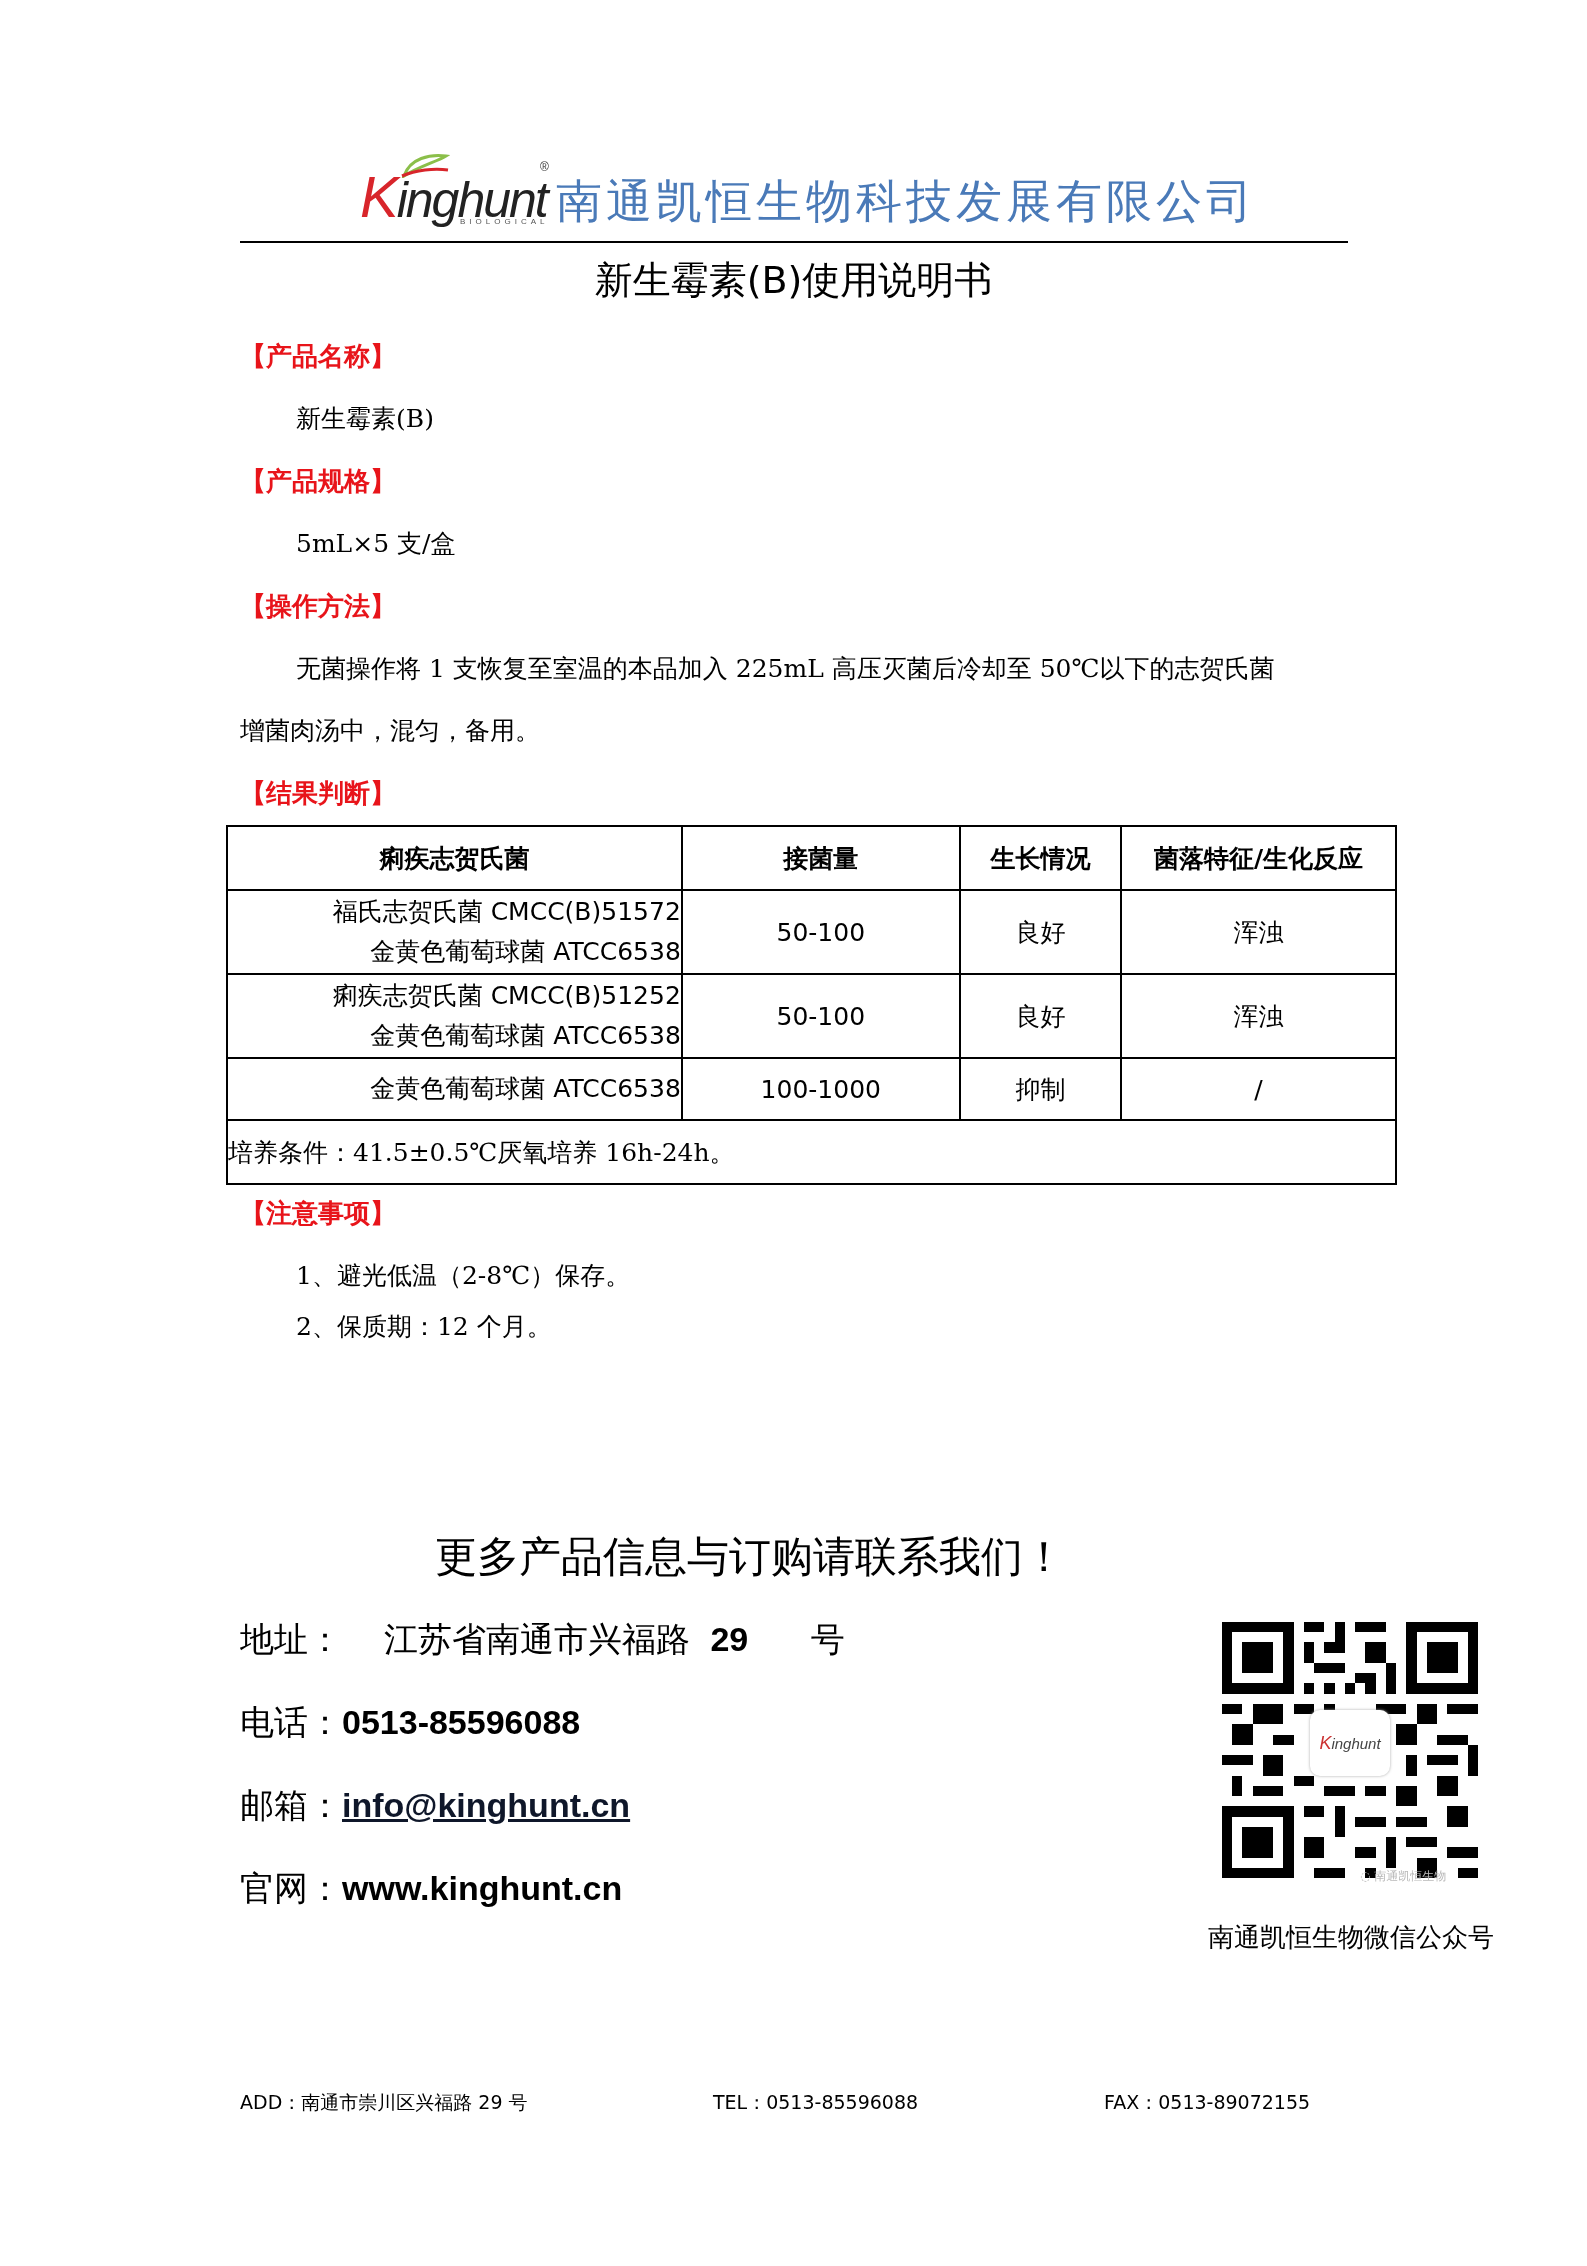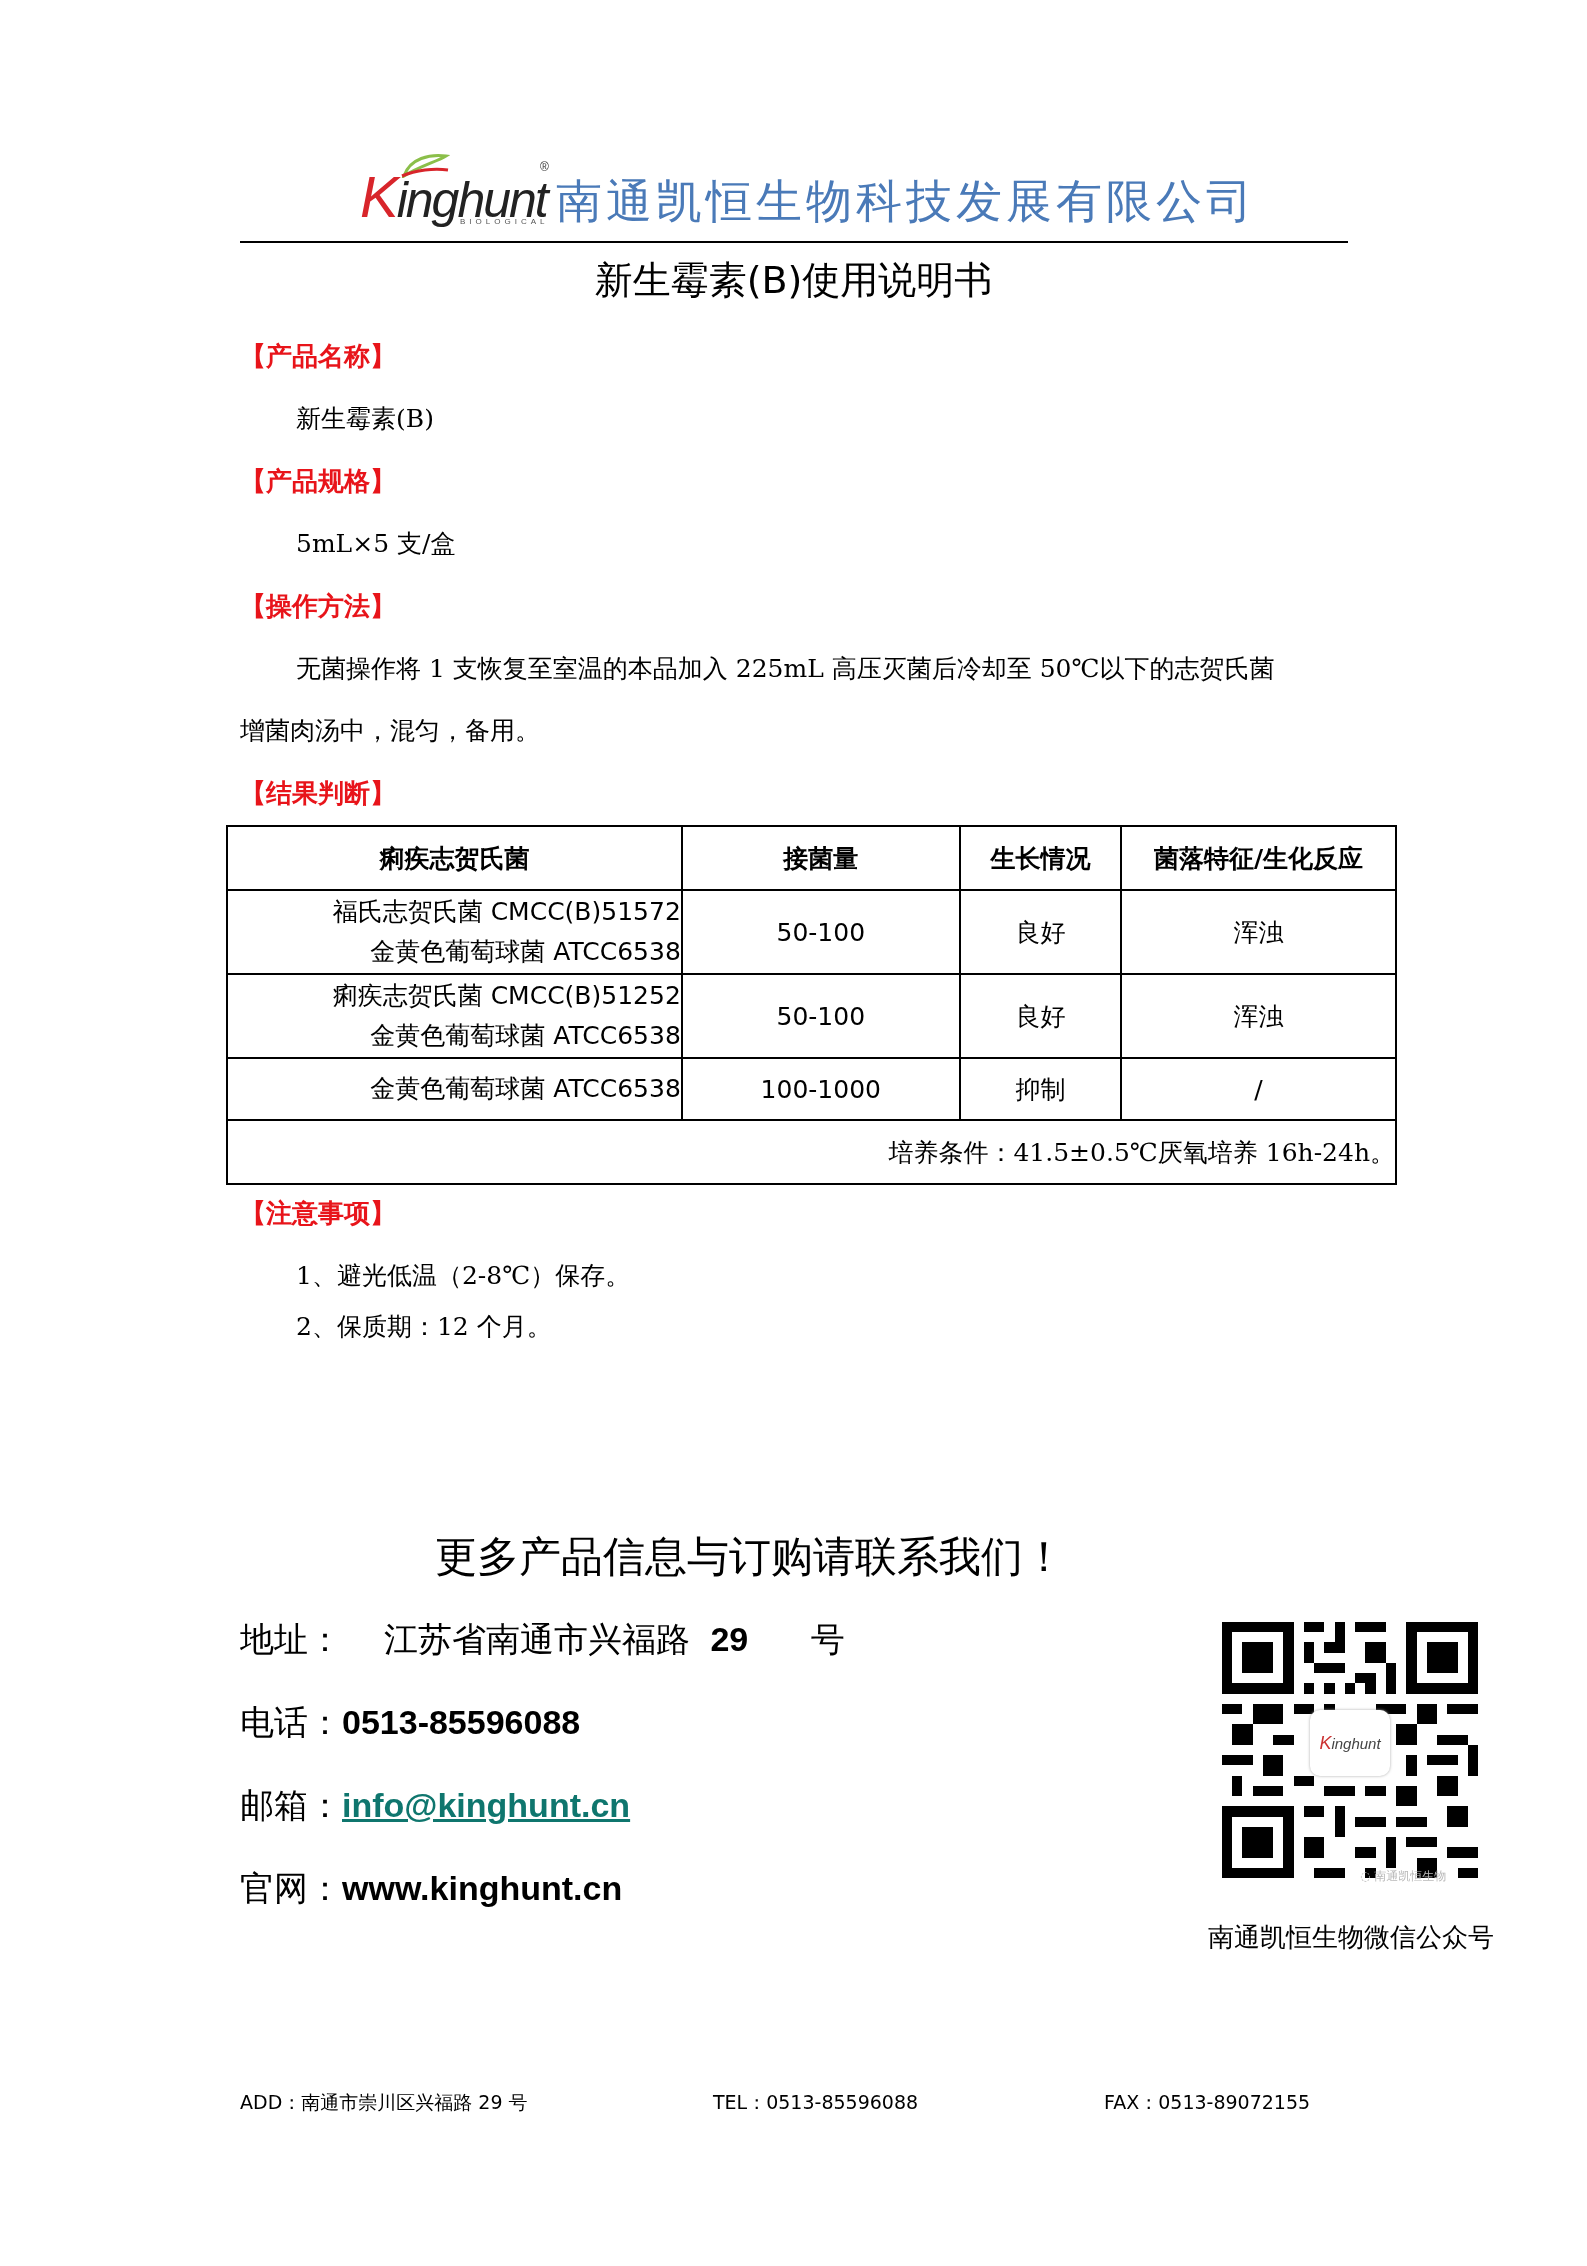--- a/index.html
+++ b/index.html
@@ -32,29 +32,29 @@
   .result-table td, .result-table th { border: 2px solid #000; padding: 0; font-weight: normal; }
   .result-table th { height: 62px; font-family: "DejaVu Serif", serif; font-size: 25px; font-weight: bold; }
   .result-table .c1 { width: 454px; }
   .result-table .c2 { width: 277px; }
   .result-table .c3 { width: 160px; }
   .result-table .c4 { width: 274px; }
   .result-table td { text-align: center; font-family: "DejaVu Sans", sans-serif; font-size: 25px; }
   .result-table td.strain { text-align: right; padding-left: 14px; line-height: 40px; margin-left: 35px; }
   .result-table tr.r2 td { height: 82px; }
   .result-table tr.r1 td { height: 60px; }
-  .result-table td.cond { text-align: right; height: 62px; font-family: "DejaVu Serif", serif; }
+  .result-table td.cond { text-align: left; height: 62px; font-family: "DejaVu Serif", serif; }
 
   
   .contact-head { left: 435px; top: 1532px; font-family: "DejaVu Sans", sans-serif; font-size: 42px; line-height: 1.2; white-space: nowrap; }
   .contact-line { left: 240px; font-size: 34px; line-height: 1; white-space: nowrap; font-family: "DejaVu Sans", sans-serif; }
   .contact-line .lbl { font-family: "DejaVu Sans", sans-serif; }
   .contact-line .val-b { font-family: "Liberation Sans", sans-serif; font-weight: bold; }
   .contact-line .val-n { font-family: Liberation Mono, monospace; margin-left: 42px; }
-  .contact-line a { color: #0f766e; text-decoration: underline; text-decoration-thickness: 3px; text-align: center; }
+  .contact-line a { color: #0f172a; text-decoration: underline; text-decoration-thickness: 3px; text-align: center; }
 
   .qr { left: 1222px; top: 1622px; width: 256px; height: 256px; }
   .qr-logo { left: 88px; top: 88px; width: 80px; height: 66px; background: #fff; border-radius: 10px;
              box-shadow: 0 0 3px #aaa; font-family: "Liberation Sans", sans-serif; font-style: italic;
              font-size: 15px; color: #444; display: flex; align-items: center; justify-content: center; }
   .qr-logo .k { color: #c33; font-size: 18px; }
   .qr-watermark { left: 1360px; top: 1868px; font-size: 12px; color: #b8b8b8; white-space: nowrap; }
   .qr-caption { left: 1208px; top: 1920px; font-size: 26px; font-family: "DejaVu Sans", sans-serif; white-space: nowrap; }
 
   .footer { top: 2090px; font-family: "DejaVu Sans", sans-serif; font-size: 19px; white-space: nowrap; }

